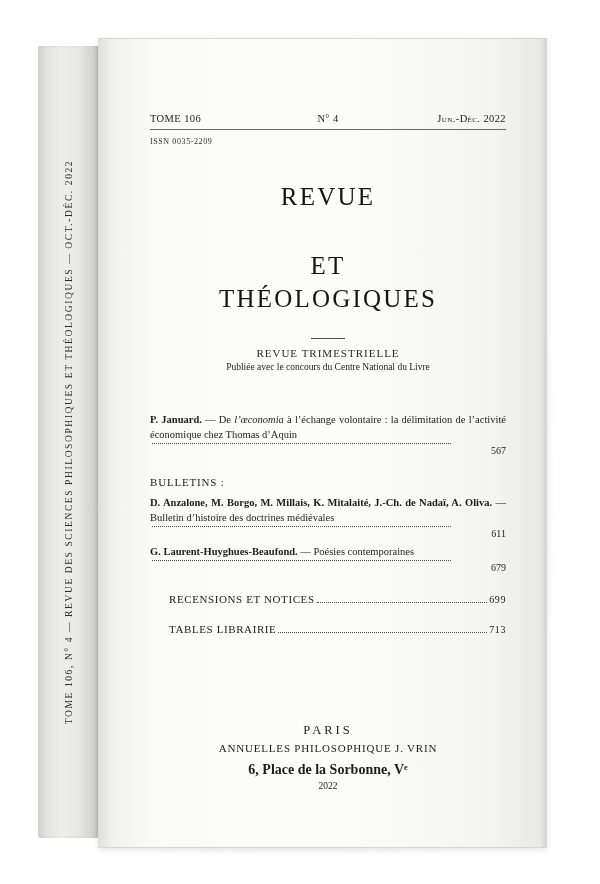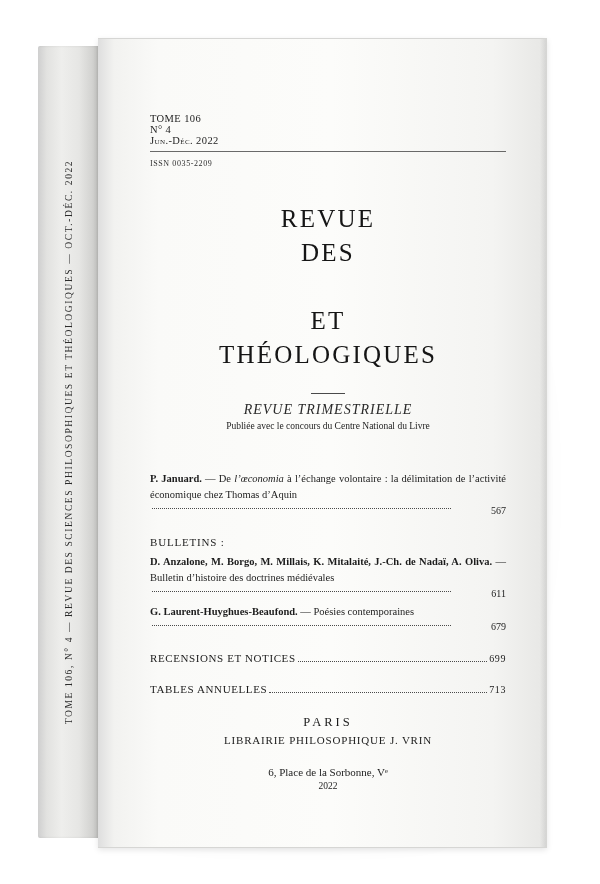--- a/index.html
+++ b/index.html
@@ -105,21 +105,20 @@
 
   
   .header-row {
     display: flex;
     justify-content: space-between;
     align-items: baseline;
     font-size: 10.5px;
     font-variant: small-caps;
     letter-spacing: 0.4px;
     color: #232323;
-    flex-direction: column;
   }
   .header-row .hc { flex: 1; text-align: center; }
   .header-row .hl { flex: 1; text-align: left; }
   .header-row .hr { flex: 1; text-align: right; }
 
   .rule {
     margin-top: 5px;
     height: 1px;
     background: #3a3a3a;
     opacity: 0.75;
@@ -148,25 +147,24 @@
 
   .sep-small {
     width: 34px;
     height: 1px;
     background: #4a4a4a;
     margin: 22px auto 8px auto;
   }
 
   .subtitle {
     text-align: center;
-    font-size: 14px;
+    font-size: 11px;
     font-variant: small-caps;
     letter-spacing: 1px;
     color: #2a2a2a;
-    font-style: italic;
   }
   .subtitle2 {
     text-align: center;
     font-size: 9.5px;
     color: #232323;
     margin-top: 3px;
   }
 
   
   .contents {
@@ -182,40 +180,41 @@
     margin-bottom: 4px;
   }
   .entry {
     margin-bottom: 3px;
     text-align: justify;
   }
   .entry .auth { font-weight: bold; }
   .entry .ital { font-style: italic; }
   .dots-line {
     display: flex;
-    align-items: center;
+    align-items: flex-start;
     gap: 38px;
   }
   .dots {
     flex: 1;
     border-bottom: 1px dotted #4a4a4a;
     margin: 0 2px 3px 2px;
     height: 0;
   }
   .pg { font-size: 10px; }
 
   .group { margin-bottom: 16px; }
 
   .single-line {
     display: flex;
     align-items: baseline;
     font-variant: small-caps;
     letter-spacing: 0.6px;
     font-size: 11px;
     margin-bottom: 14px;
+    margin-left: 19px;
   }
 
   
   .footer {
     position: absolute;
     left: 0; right: 0;
     bottom: 16px;
     text-align: center;
     color: #1c1c1c;
   }
@@ -224,22 +223,23 @@
     font-variant: small-caps;
     letter-spacing: 3px;
   }
   .pub-name {
     margin-top: 4px;
     font-size: 11px;
     font-variant: small-caps;
     letter-spacing: 0.8px;
   }
   .pub-addr {
-    margin-top: 20px;
-    font-size: 11px;
+    margin-top: 8px;
+    font-size: 14px;
+    font-weight: bold;
   }
   .pub-year {
     margin-top: 3px;
     font-size: 9.5px;
   }
 </style>
 </head>
 <body>
 
 <div class="stage">
@@ -258,21 +258,20 @@
         <div class="header-row">
           <span class="hl">TOME 106</span>
           <span class="hc">N° 4</span>
           <span class="hr">Jun.-Déc. 2022</span>
         </div>
         <div class="rule"></div>
         <div class="issn">ISSN 0035-2209</div>
 
         <div class="title-block">
           <div class="title-line l1">REVUE</div>
-          <div class="title-line l2">DES</div>
           <div class="title-line l4">ET</div>
           <div class="title-line l5">THÉOLOGIQUES</div>
         </div>
 
         <div class="sep-small"></div>
         <div class="subtitle">REVUE TRIMESTRIELLE</div>
         <div class="subtitle2">Publiée avec le concours du Centre National du Livre</div>
 
         <div class="contents">
 
@@ -312,30 +311,30 @@
             </div>
           </div>
 
           <div class="single-line">
             <span>RECENSIONS ET NOTICES</span>
             <span class="dots"></span>
             <span class="pg">699</span>
           </div>
 
           <div class="single-line">
-            <span>TABLES ANNUELLES</span>
+            <span>TABLES LIBRAIRIE</span>
             <span class="dots"></span>
             <span class="pg">713</span>
           </div>
 
         </div>
 
         <div class="footer">
           <div class="pub-city">PARIS</div>
-          <div class="pub-name">LIBRAIRIE PHILOSOPHIQUE J. VRIN</div>
+          <div class="pub-name">ANNUELLES PHILOSOPHIQUE J. VRIN</div>
           <div class="pub-addr">6, Place de la Sorbonne, Vᵉ</div>
           <div class="pub-year">2022</div>
         </div>
 
       </div>
     </div>
   </div>
 </div>
 
 </body></html>

